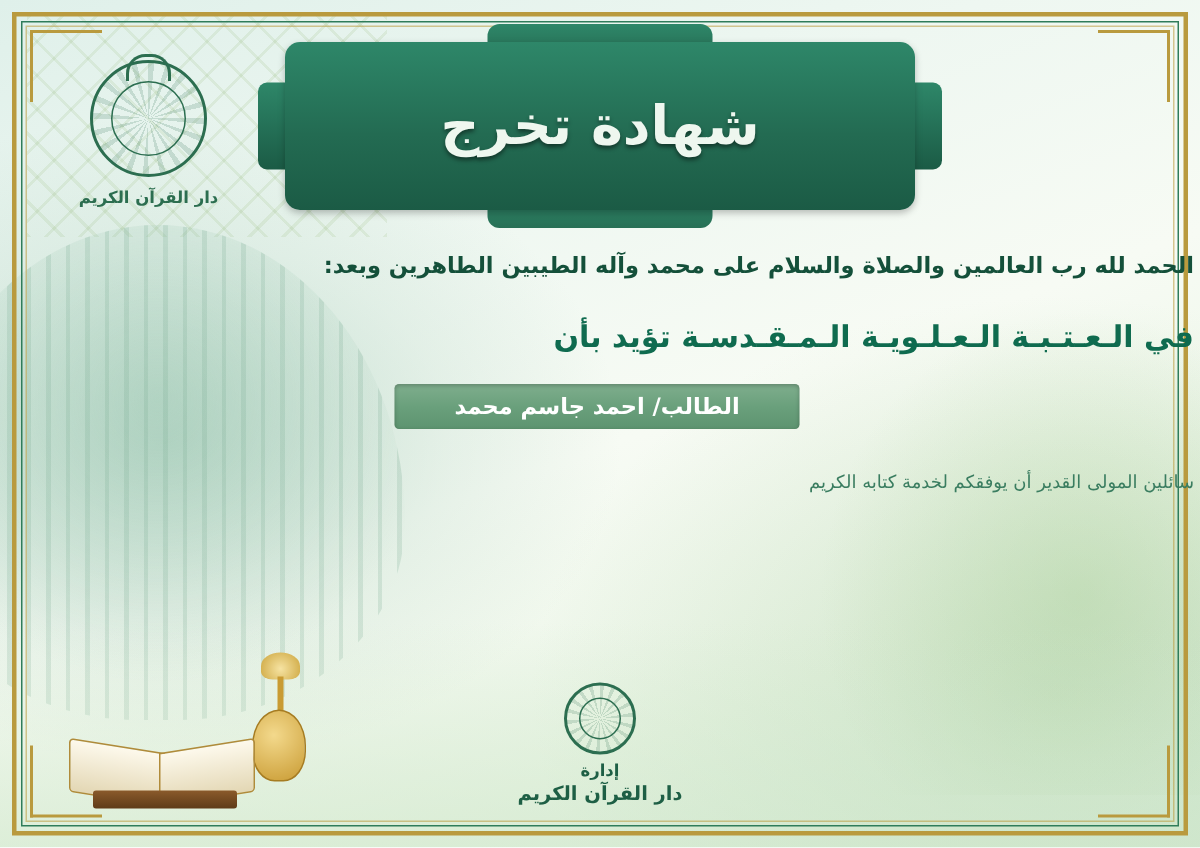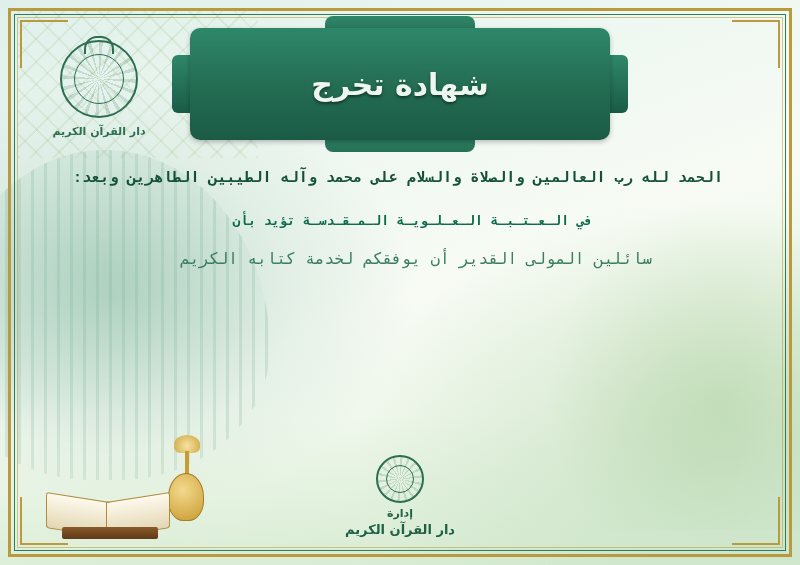--- a/index.html
+++ b/index.html
@@ -119,21 +119,21 @@
   }
   .ribbon .bump.top { top: -12px; }
   .ribbon .bump.bottom { bottom: -12px; }
   .ribbon-title {
     position: absolute;
     inset: 0;
     display: flex;
     align-items: center;
     justify-content: center;
     color: #eef7ef;
-    font-size: 30px;
+    font-size: 36px;
     font-weight: bold;
     letter-spacing: 1px;
     text-shadow: 0 2px 3px rgba(0,0,0,0.45);
     z-index: 2;
   }
 
   
   .emblem-top {
     position: absolute;
     left: 44px;
@@ -178,51 +178,49 @@
     line-height: 1.4;
     color: #2c6e50;
   }
 
   
   .body-text {
     position: absolute;
     left: 0;
     right: 4px;
     top: 168px;
-    text-align: center;
     color: #1e5f45;
-    font-family: Liberation Mono, monospace;
   }
   .line {
     margin: 0 auto;
     font-weight: bold;
     color: #14503a;
   }
   .l-praise { font-size: 15px; margin-bottom: 26px; }
   .l-org    { font-size: 15px; margin-bottom: 24px; }
-  .l-shrine { font-size: 13px; color: #0f6b4f; margin-bottom: 20px; letter-spacing: .5px; margin-left: 29px; }
+  .l-shrine { font-size: 20px; color: #0f6b4f; margin-bottom: 20px; letter-spacing: .5px; margin-left: 29px; }
 
   .student-bar {
     width: 270px;
     height: 30px;
     margin: 0 auto 28px auto;
     background: linear-gradient(180deg, #7fae8d 0%, #6aa07c 50%, #5d9470 100%);
     border-radius: 3px;
     display: flex;
     align-items: center;
     justify-content: center;
     color: #ffffff;
     font-size: 15px;
     font-weight: bold;
     box-shadow: 0 1px 3px rgba(0,0,0,0.25) inset;
   }
 
   .l-course { font-size: 16px; margin-bottom: 26px; }
   .l-period { font-size: 15px; margin-bottom: 26px; }
-  .l-prayer { font-size: 16px; color: #3a7d60; font-weight: normal; padding-left: 36px; }
+  .l-prayer { font-size: 12px; color: #3a7d60; font-weight: normal; padding-left: 36px; }
 
   
   .signature {
     position: absolute;
     left: 0;
     right: 0;
     bottom: 28px;
     text-align: center;
     color: #1e5f45;
   }
@@ -347,20 +345,21 @@
     <div class="bump bottom"></div>
     <div class="notch-l"></div>
     <div class="notch-r"></div>
     <div class="plate"></div>
     <div class="ribbon-title">شهادة تخرج</div>
   </div>
 
   <div class="body-text">
     <div class="line l-praise">الحمد لله رب العالمين والصلاة والسلام على محمد وآله الطيبين الطاهرين وبعد:</div>
     <div class="line l-shrine">في الـعـتـبـة الـعـلـويـة الـمـقـدسـة تؤيد بأن</div>
+    <div class="student-bar">الطالب/ احمد جاسم محمد</div>
     <div class="line l-prayer">سائلين المولى القدير أن يوفقكم لخدمة كتابه الكريم</div>
   </div>
 
   <div class="quran-art">
     <div class="lamp-top"></div>
     <div class="lamp-stem"></div>
     <div class="lamp-body"></div>
     <div class="book-l"></div>
     <div class="book-r"></div>
     <div class="stand"></div>

